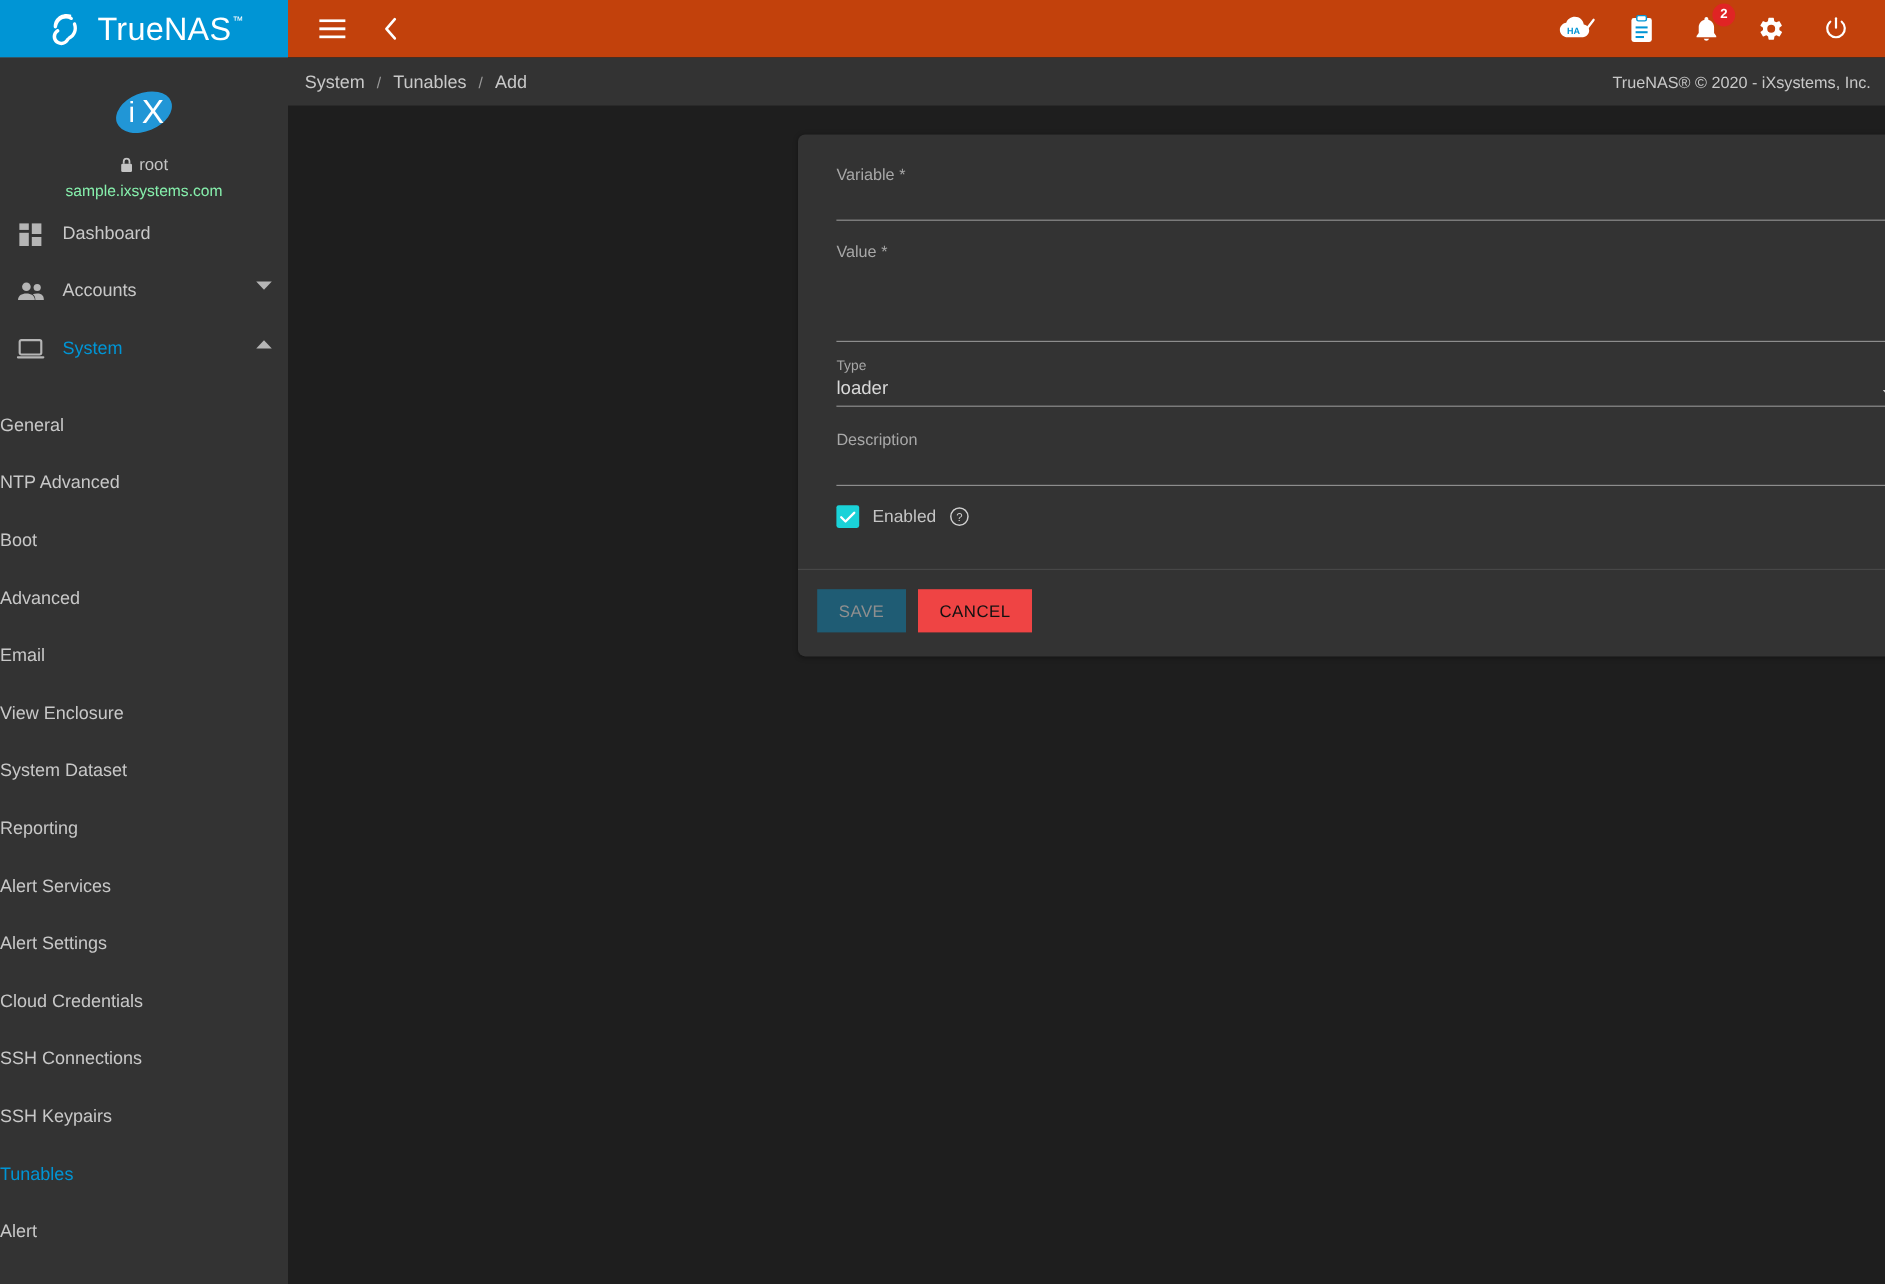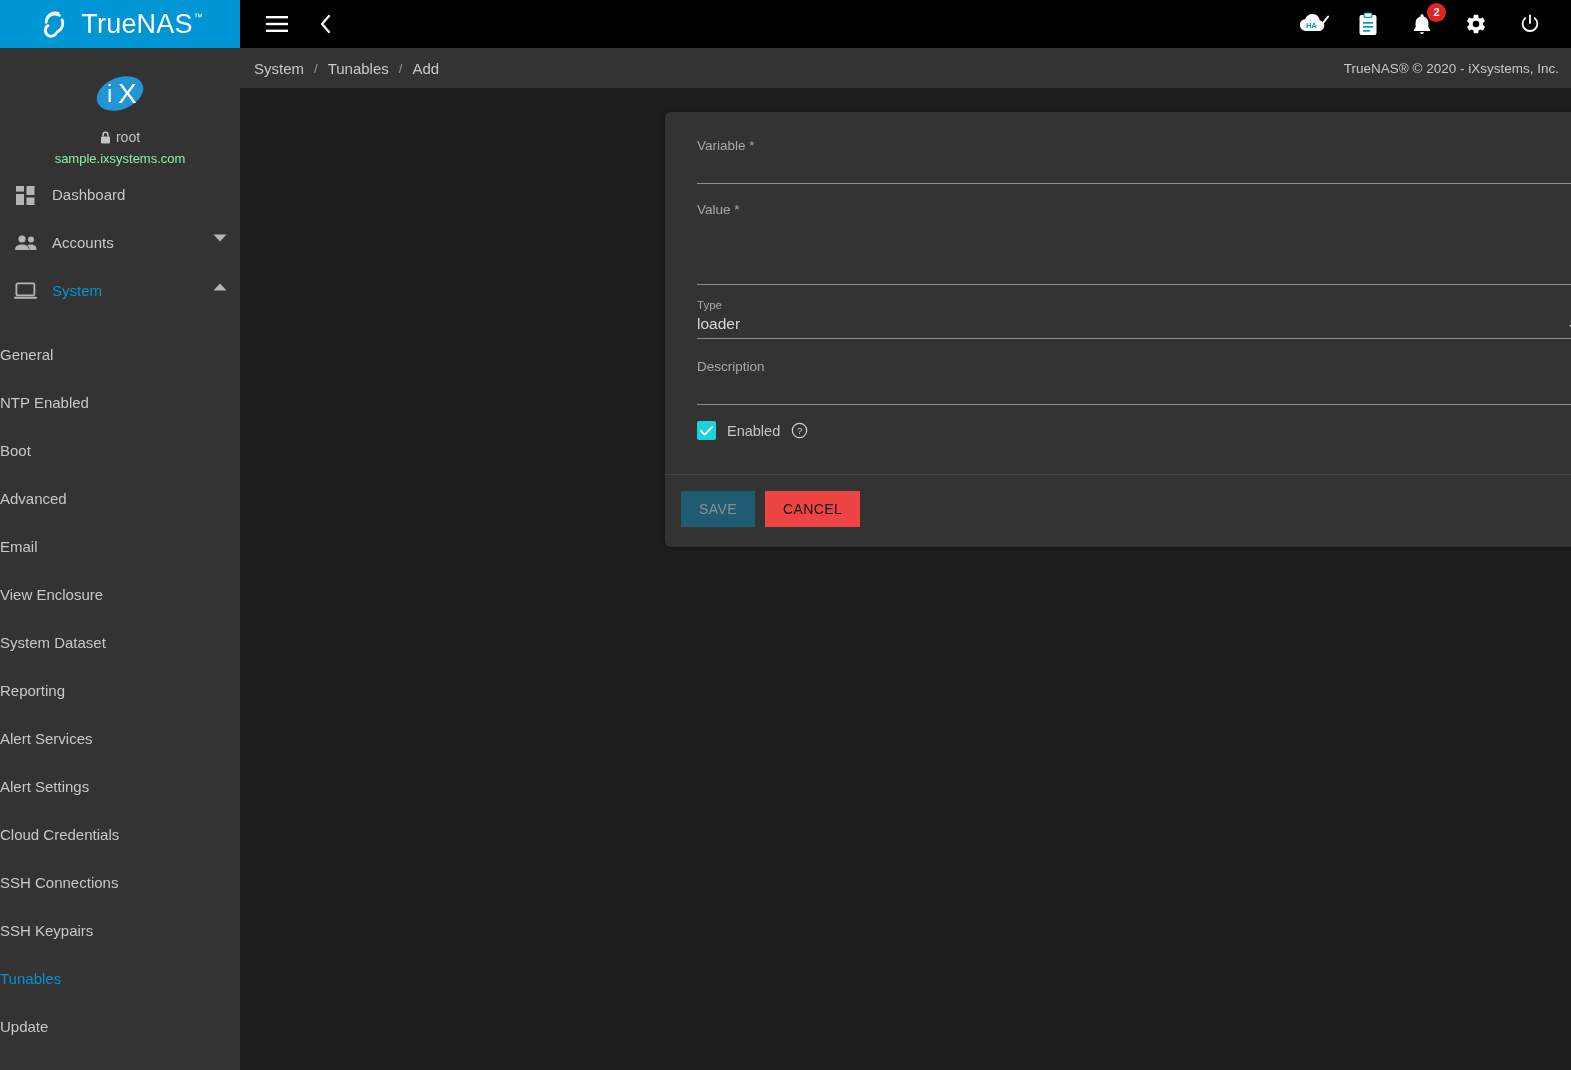--- a/index.html
+++ b/index.html
@@ -7,21 +7,21 @@
     width: 1571px; height: 1070px;
     background: #1e1e1e;
     font-family: "Liberation Sans", sans-serif;
     overflow: hidden;
   }
   .app { position: relative; width: 1571px; height: 1070px; display: flex; flex-direction: column; }
 
   
   .topbar {
     height: 48px; flex: 0 0 48px; display: flex; align-items: stretch;
-    background: #000000;
+    background: #c2410c;
   }
   .brand {
     width: 240px; flex: 0 0 240px; display: flex; align-items: center;
     justify-content: center; gap: 10px; background: #0095d5;
   }
   .brand-logo { width: 34px; height: 34px; display: block; }
   .brand-word { position: relative; display: flex; align-items: flex-start; }
   .brand-text {
     color: #fff; font-size: 27px; font-weight: 300; letter-spacing: .2px;
     line-height: 1;
@@ -290,21 +290,21 @@
             <svg width="14" height="9" viewBox="0 0 14 9">
               <path d="M0.5 8.5 L7 1.5 L13.5 8.5 Z" fill="#b5b5b5"></path>
             </svg>
           </span>
         </div>
 
         <div class="nav-sub">
           <span>General</span>
         </div>
         <div class="nav-sub">
-          <span>NTP Enabled</span>
+          <span>NTP Advanced</span>
         </div>
         <div class="nav-sub">
           <span>Boot</span>
         </div>
         <div class="nav-sub">
           <span>Advanced</span>
         </div>
         <div class="nav-sub">
           <span>Email</span>
         </div>
@@ -329,21 +329,21 @@
         <div class="nav-sub">
           <span>SSH Connections</span>
         </div>
         <div class="nav-sub">
           <span>SSH Keypairs</span>
         </div>
         <div class="nav-sub active">
           <span>Tunables</span>
         </div>
         <div class="nav-sub">
-          <span>Update</span>
+          <span>Alert</span>
         </div>
 
       </div>
     </div>
 
     <div class="main">
 
       <div class="breadbar">
         <div class="crumbs">
           <span class="crumb">System</span>

